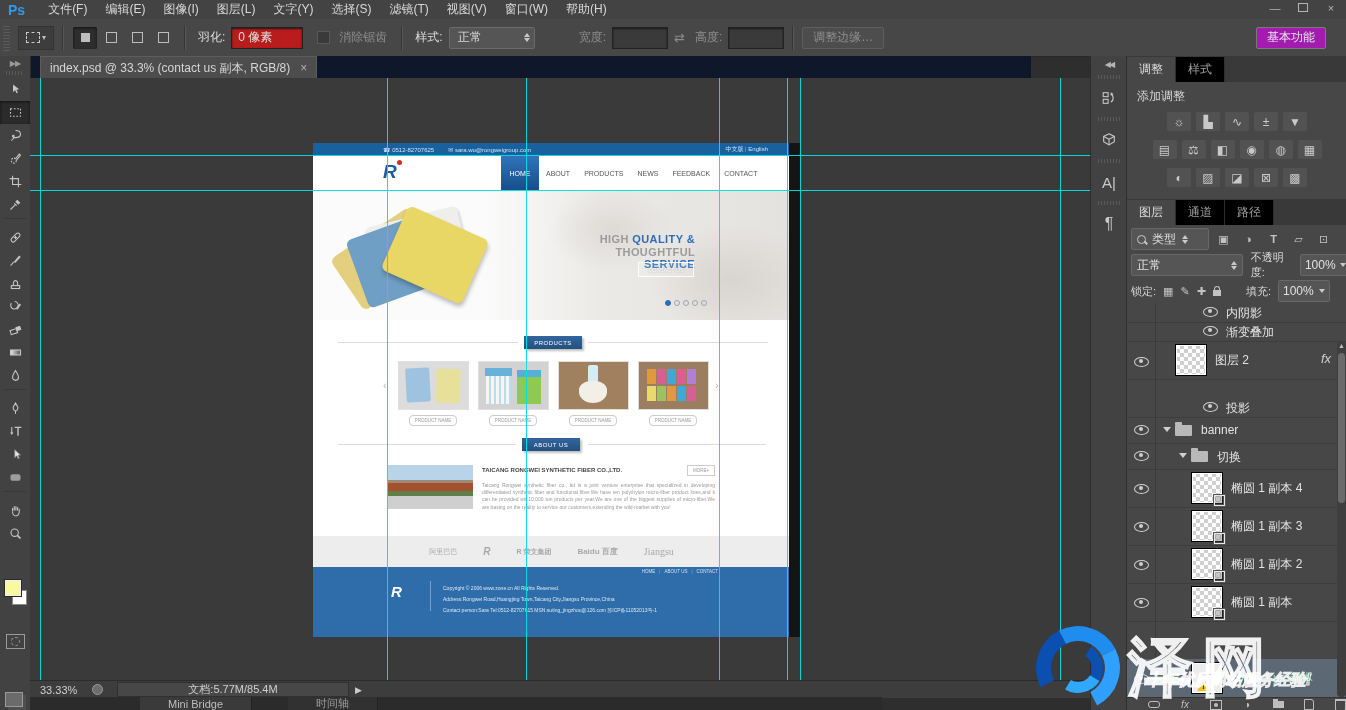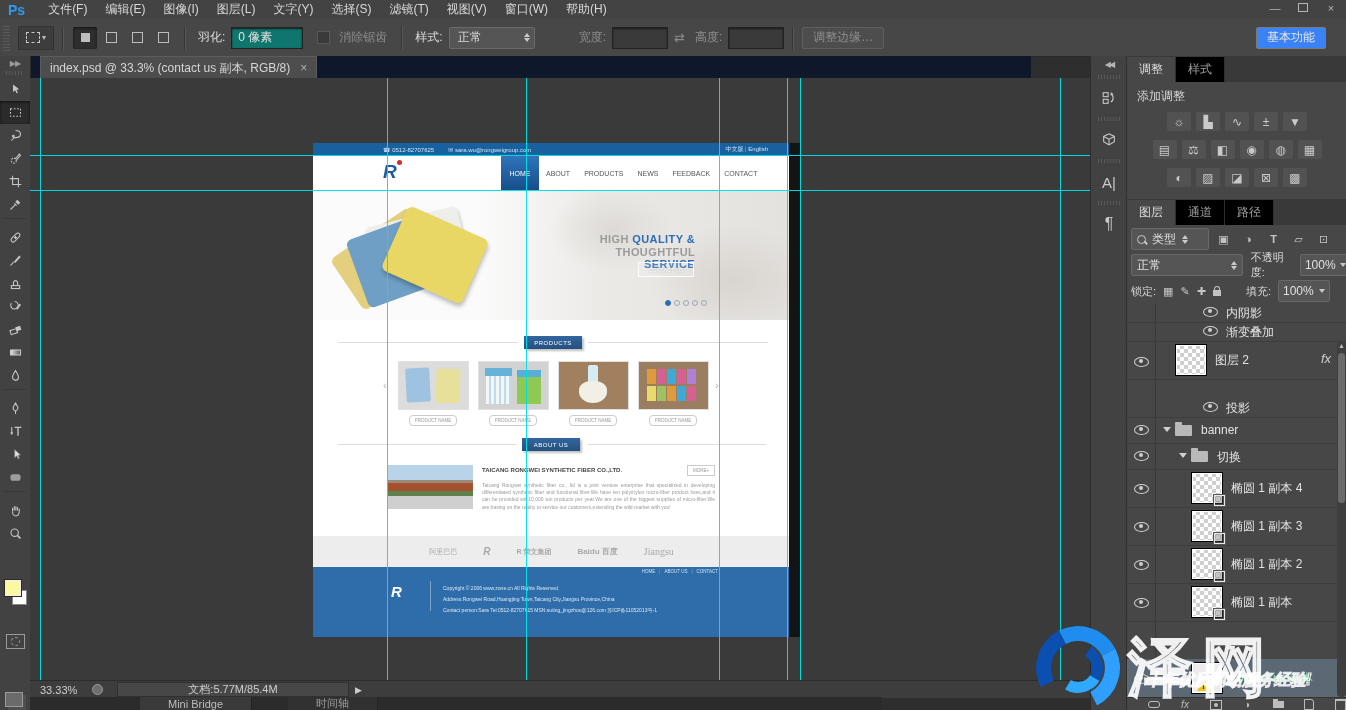--- a/index.html
+++ b/index.html
@@ -16,30 +16,30 @@
   .grip{width:7px;height:26px;margin-left:3px;background:repeating-linear-gradient(0deg,#5a5a5a 0 1px,transparent 1px 3px)}
   .optsep{width:1px;height:24px;background:#353535;border-right:1px solid #575757;margin:0 8px}
   .toolpreset{width:34px;height:22px;margin-left:8px;border:1px solid #333;background:#3d3d3d;display:flex;align-items:center;justify-content:center;gap:2px}
   .dashsq{width:12px;height:9px;border:1px dashed #c9c9c9}
   .modebtn{width:24px;height:22px;margin:0 1px;display:flex;align-items:center;justify-content:center;border-radius:2px}
   .modebtn.on{background:#2e2e2e;box-shadow:inset 0 1px 3px #111}
   .modeglyph{width:9px;height:9px;background:#bdbdbd}
   .modeglyph.o{background:transparent;border:1px solid #bdbdbd}
   .olabel{color:#dcdcdc;margin:0 6px 0 4px}
   .olabel.dim{color:#8d8d8d}
-  .ofield{height:20px;background:#0f766e;border:1px solid #222;box-shadow:inset 0 1px 2px #1a1a1a;color:#e0e0e0;
+  .ofield{height:20px;background:#b91c1c;border:1px solid #222;box-shadow:inset 0 1px 2px #1a1a1a;color:#e0e0e0;
           display:flex;align-items:center;padding:0 6px}
   .odrop{height:20px;background:#555;border:1px solid #6a6a6a;border-radius:2px;display:flex;align-items:center;padding:0 4px 0 8px;gap:8px}
   .updown{display:inline-flex;flex-direction:column;gap:1px}
   .updown i{width:0;height:0;border-left:3px solid transparent;border-right:3px solid transparent}
   .updown i.u{border-bottom:4px solid #c9c9c9}
   .updown i.d{border-top:4px solid #c9c9c9}
   .checkbox{width:11px;height:11px;background:#3a3a3a;border:1px solid #585858;margin-right:5px}
   .obtn{height:20px;border:1px solid #5e5e5e;border-radius:2px;background:#4d4d4d;color:#8f8f8f;display:flex;align-items:center;padding:0 10px}
-  .obtn.active{background:#3b82f6;color:#e8e8e8;border-color:#7a7a7a}
+  .obtn.active{background:#a21caf;color:#e8e8e8;border-color:#7a7a7a}
   .swapico{color:#8a8a8a;font-size:13px;margin:0 6px}
   
   .tabbar{left:30px;top:56px;width:1001px;height:22px;background:#0f172a}
   .doctab{position:absolute;left:10px;top:0;height:22px;background:#4d4d4d;border:1px solid #5c5c5c;border-bottom:none;
           display:flex;align-items:center;padding:0 9px;color:#d6d6d6;gap:10px}
   .tabclose{color:#b0b0b0;font-size:12px}
   
   .toolbar{left:0;top:56px;width:30px;height:654px;background:#424242;border-right:1px solid #2c2c2c}
   .tb-exp{text-align:center;color:#9a9a9a;font-size:8px;letter-spacing:-1px;padding-top:3px}
   .tgrip{height:4px;margin:3px 6px;background:repeating-linear-gradient(90deg,#5a5a5a 0 1px,transparent 1px 3px)}

